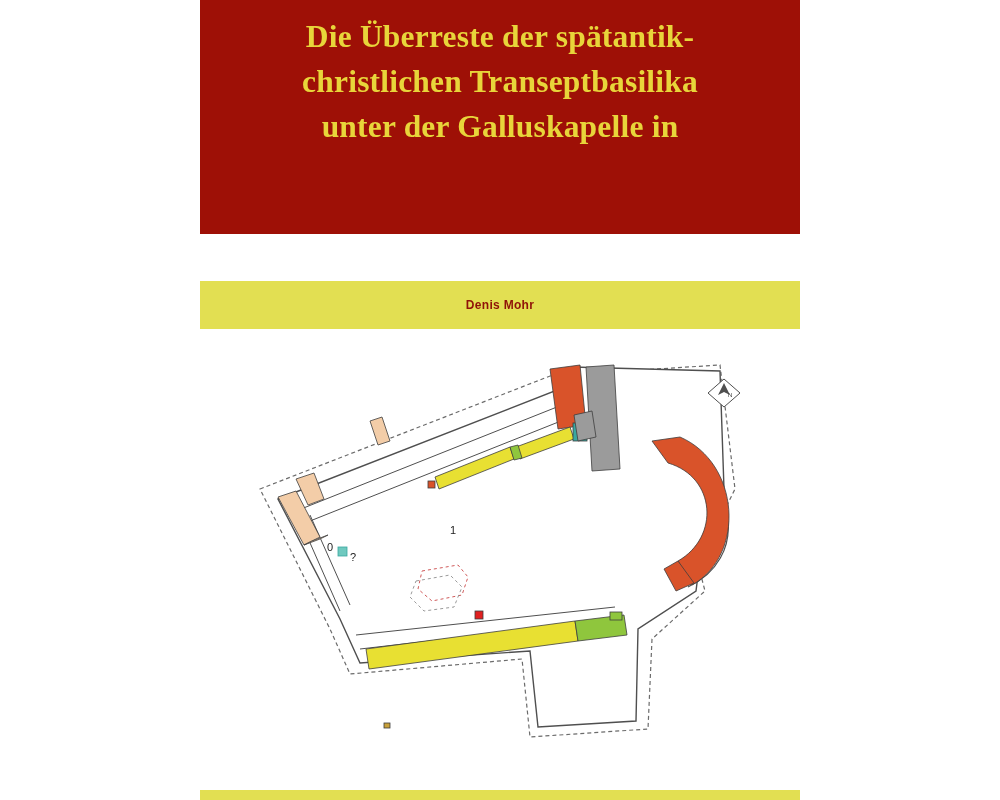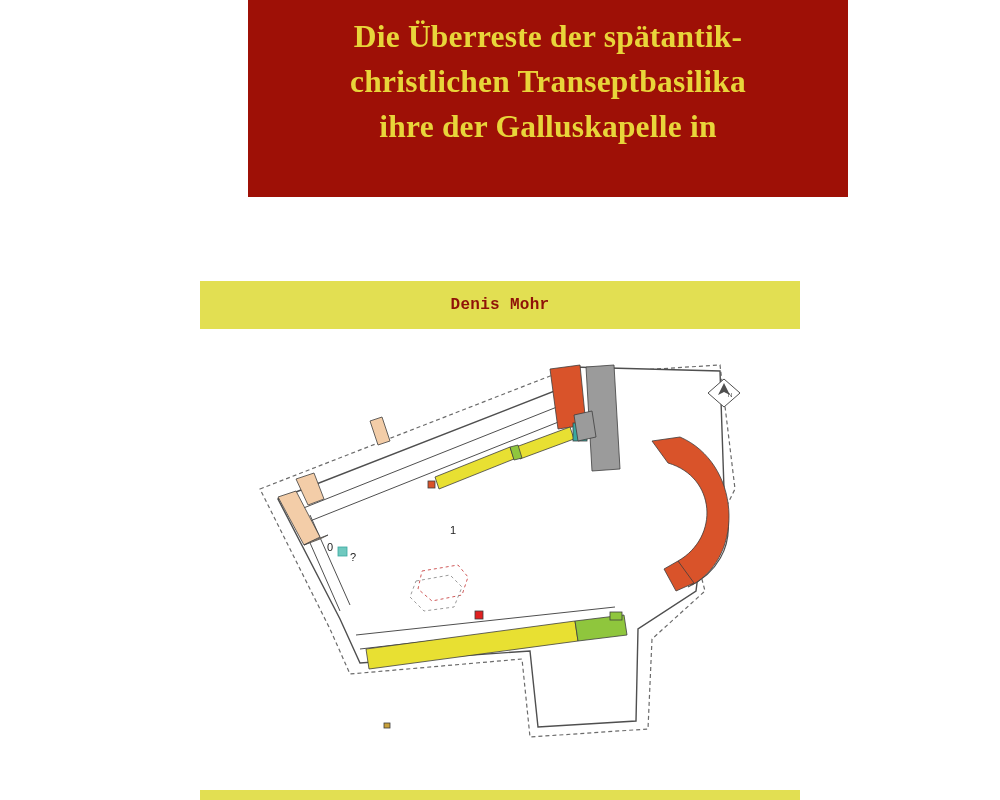--- a/index.html
+++ b/index.html
@@ -26,28 +26,27 @@
     top: 0;
     width: 600px;
     height: 800px;
     background: #ffffff;
   }
   .title-band {
     position: absolute;
     left: 0;
     top: 0;
     width: 600px;
-    height: 197px;
+    height: 234px;
     background: #9e1006;
     box-sizing: border-box;
     padding: 14px 22px 10px 22px;
     display: flex;
     align-items: flex-start;
     justify-content: center;
-    margin-left: 48px;
   }
   .title-text {
     color: #e8d53a;
     font-family: "Liberation Serif", serif;
     font-weight: bold;
     font-size: 31.5px;
     line-height: 45px;
     text-align: center;
     letter-spacing: 0.2px;
     width: 100%;
@@ -58,23 +57,23 @@
     top: 281px;
     width: 600px;
     height: 48px;
     background: #e2df52;
     display: flex;
     align-items: center;
     justify-content: center;
   }
   .author-text {
     color: #8f1208;
-    font-family: Liberation Mono, monospace;
+    font-family: Liberation Sans, sans-serif;
     font-weight: bold;
-    font-size: 16px;
+    font-size: 12px;
     letter-spacing: 0.3px;
   }
   .illustration-area {
     position: absolute;
     left: 0;
     top: 329px;
     width: 600px;
     height: 455px;
     background: #ffffff;
   }
@@ -95,21 +94,21 @@
 </head>
 <body>
 
 <div class="page">
   <div class="cover">
 
     <div class="title-band">
       <div class="title-text">
         <div>Die Überreste der spätantik-</div>
         <div>christlichen Transeptbasilika</div>
-        <div>ihre der Galluskapelle in</div>
+        <div>unter der Galluskapelle in</div>
       </div>
     </div>
 
     <div class="author-band">
       <div class="author-text">Denis Mohr</div>
     </div>
 
     <div class="illustration-area">
       <svg class="plan-svg" viewBox="0 0 600 455">
 

